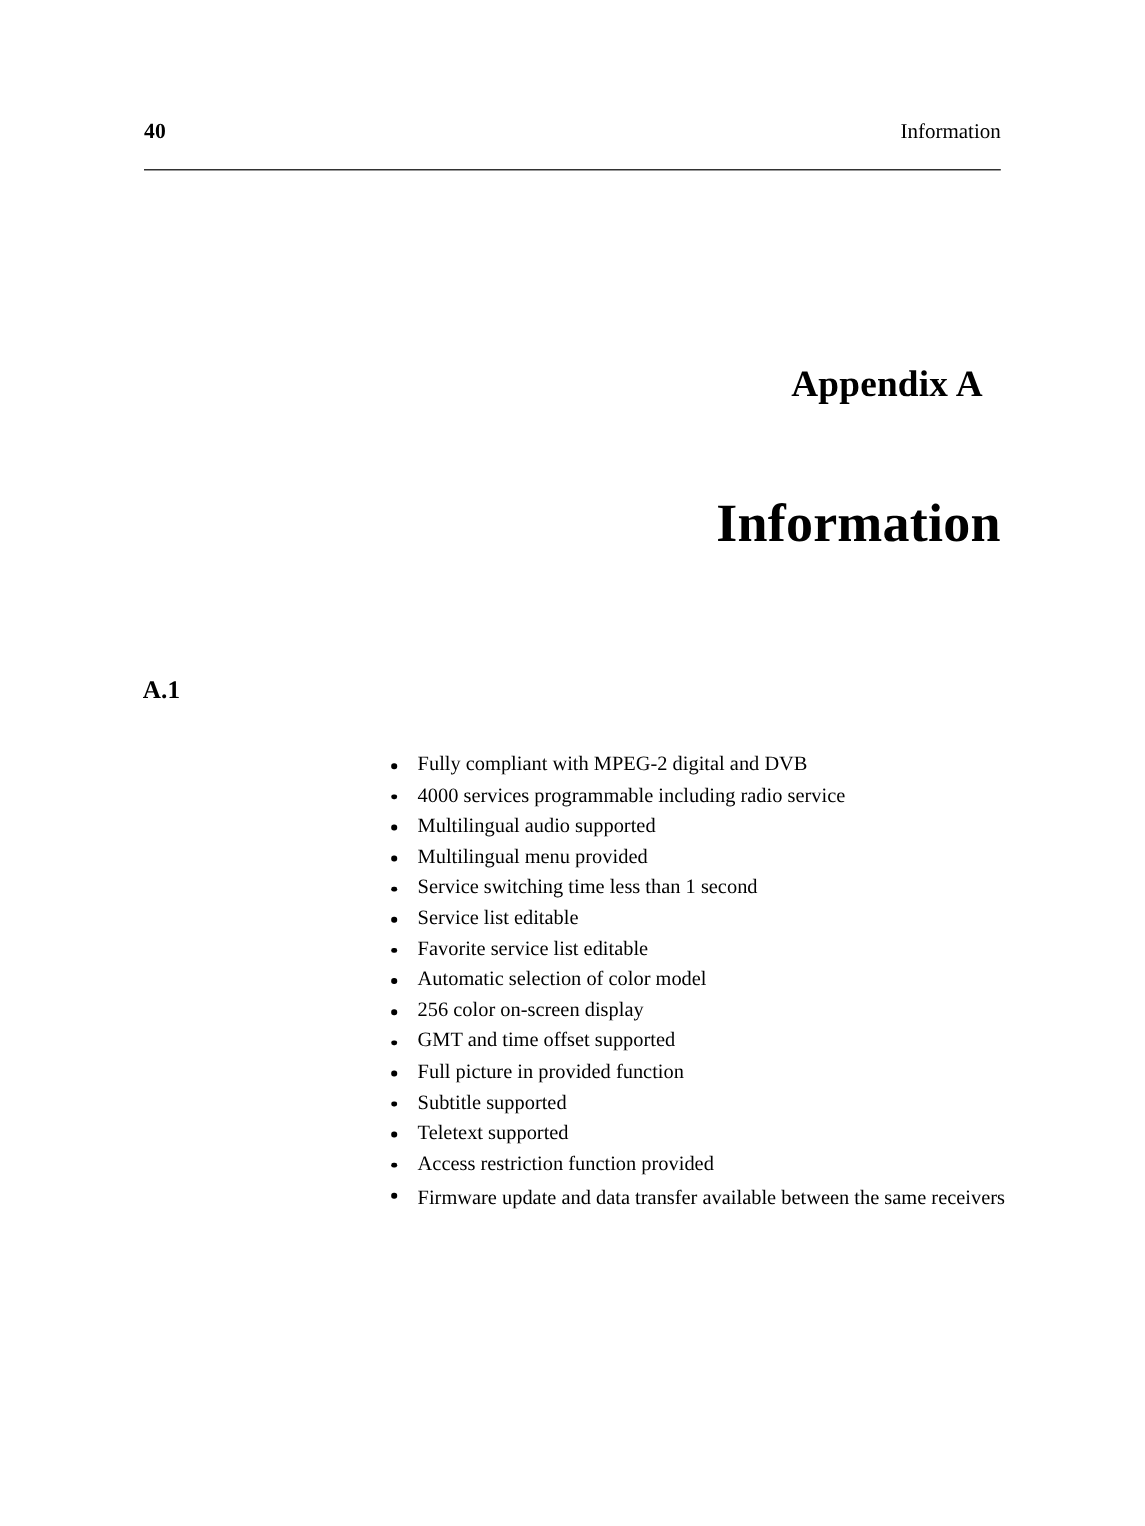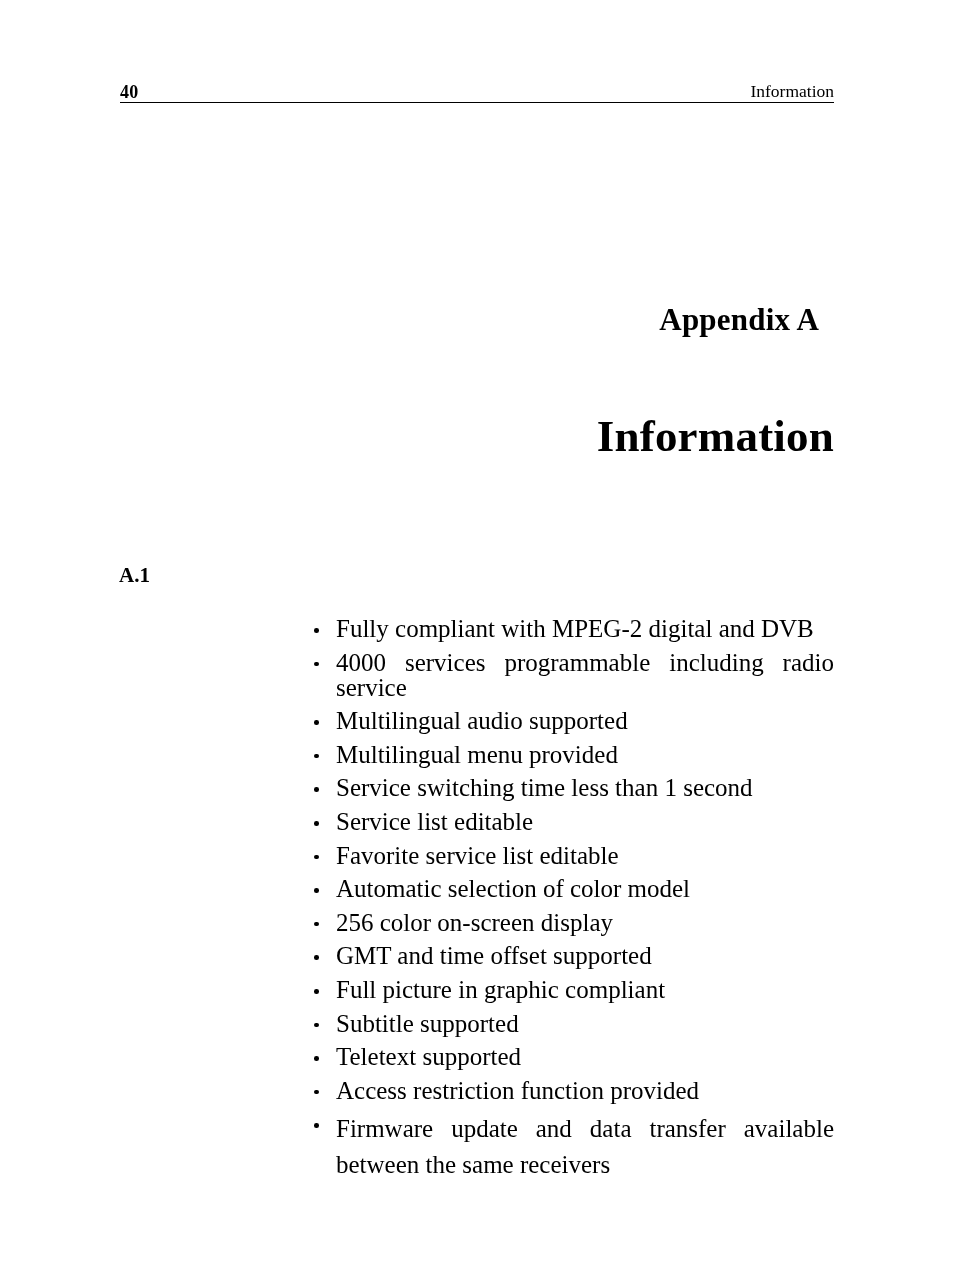--- a/index.html
+++ b/index.html
@@ -18,26 +18,26 @@
 
   .page {
     position: absolute;
     inset: 0;
   }
 
   
   .page-header {
     position: absolute;
     left: 120px;
-    top: 83px;
+    top: 100px;
     width: 714px;
     display: flex;
-    align-items: center;
+    align-items: flex-end;
     justify-content: space-between;
-    padding-bottom: 1px;
+    padding-bottom: 23px;
     border-bottom: 1.6px solid #000000;
   }
   .header-folio {
     font-size: 18px;
     font-weight: bold;
     letter-spacing: 0.2px;
     line-height: 1;
   }
   .header-title {
     font-size: 17.5px;
@@ -88,23 +88,23 @@
     display: inline-block;
   }
 
   
   .feature-list {
     position: absolute;
     left: 313px;
     top: 616px;
     width: 521px;
     list-style: none;
-    margin: 0;
+    margin: 12px;
     padding: 0;
-    font-size: 25px;
+    font-size: 17px;
   }
   .feature-item {
     position: relative;
     padding-left: 23px;
     margin: 0 0 8.6px 0;
     line-height: 1.0;
     text-align: justify;
     text-justify: inter-word;
   }
   .feature-item.wrapped {
@@ -177,21 +177,21 @@
       <li class="feature-item">
         <span class="bullet-mark"></span>
         <span class="feature-text">256 color on-screen display</span>
       </li>
       <li class="feature-item">
         <span class="bullet-mark"></span>
         <span class="feature-text">GMT and time offset supported</span>
       </li>
       <li class="feature-item">
         <span class="bullet-mark"></span>
-        <span class="feature-text">Full picture in graphic compliant</span>
+        <span class="feature-text">Full picture in provided function</span>
       </li>
       <li class="feature-item">
         <span class="bullet-mark"></span>
         <span class="feature-text">Subtitle supported</span>
       </li>
       <li class="feature-item">
         <span class="bullet-mark"></span>
         <span class="feature-text">Teletext supported</span>
       </li>
       <li class="feature-item">

